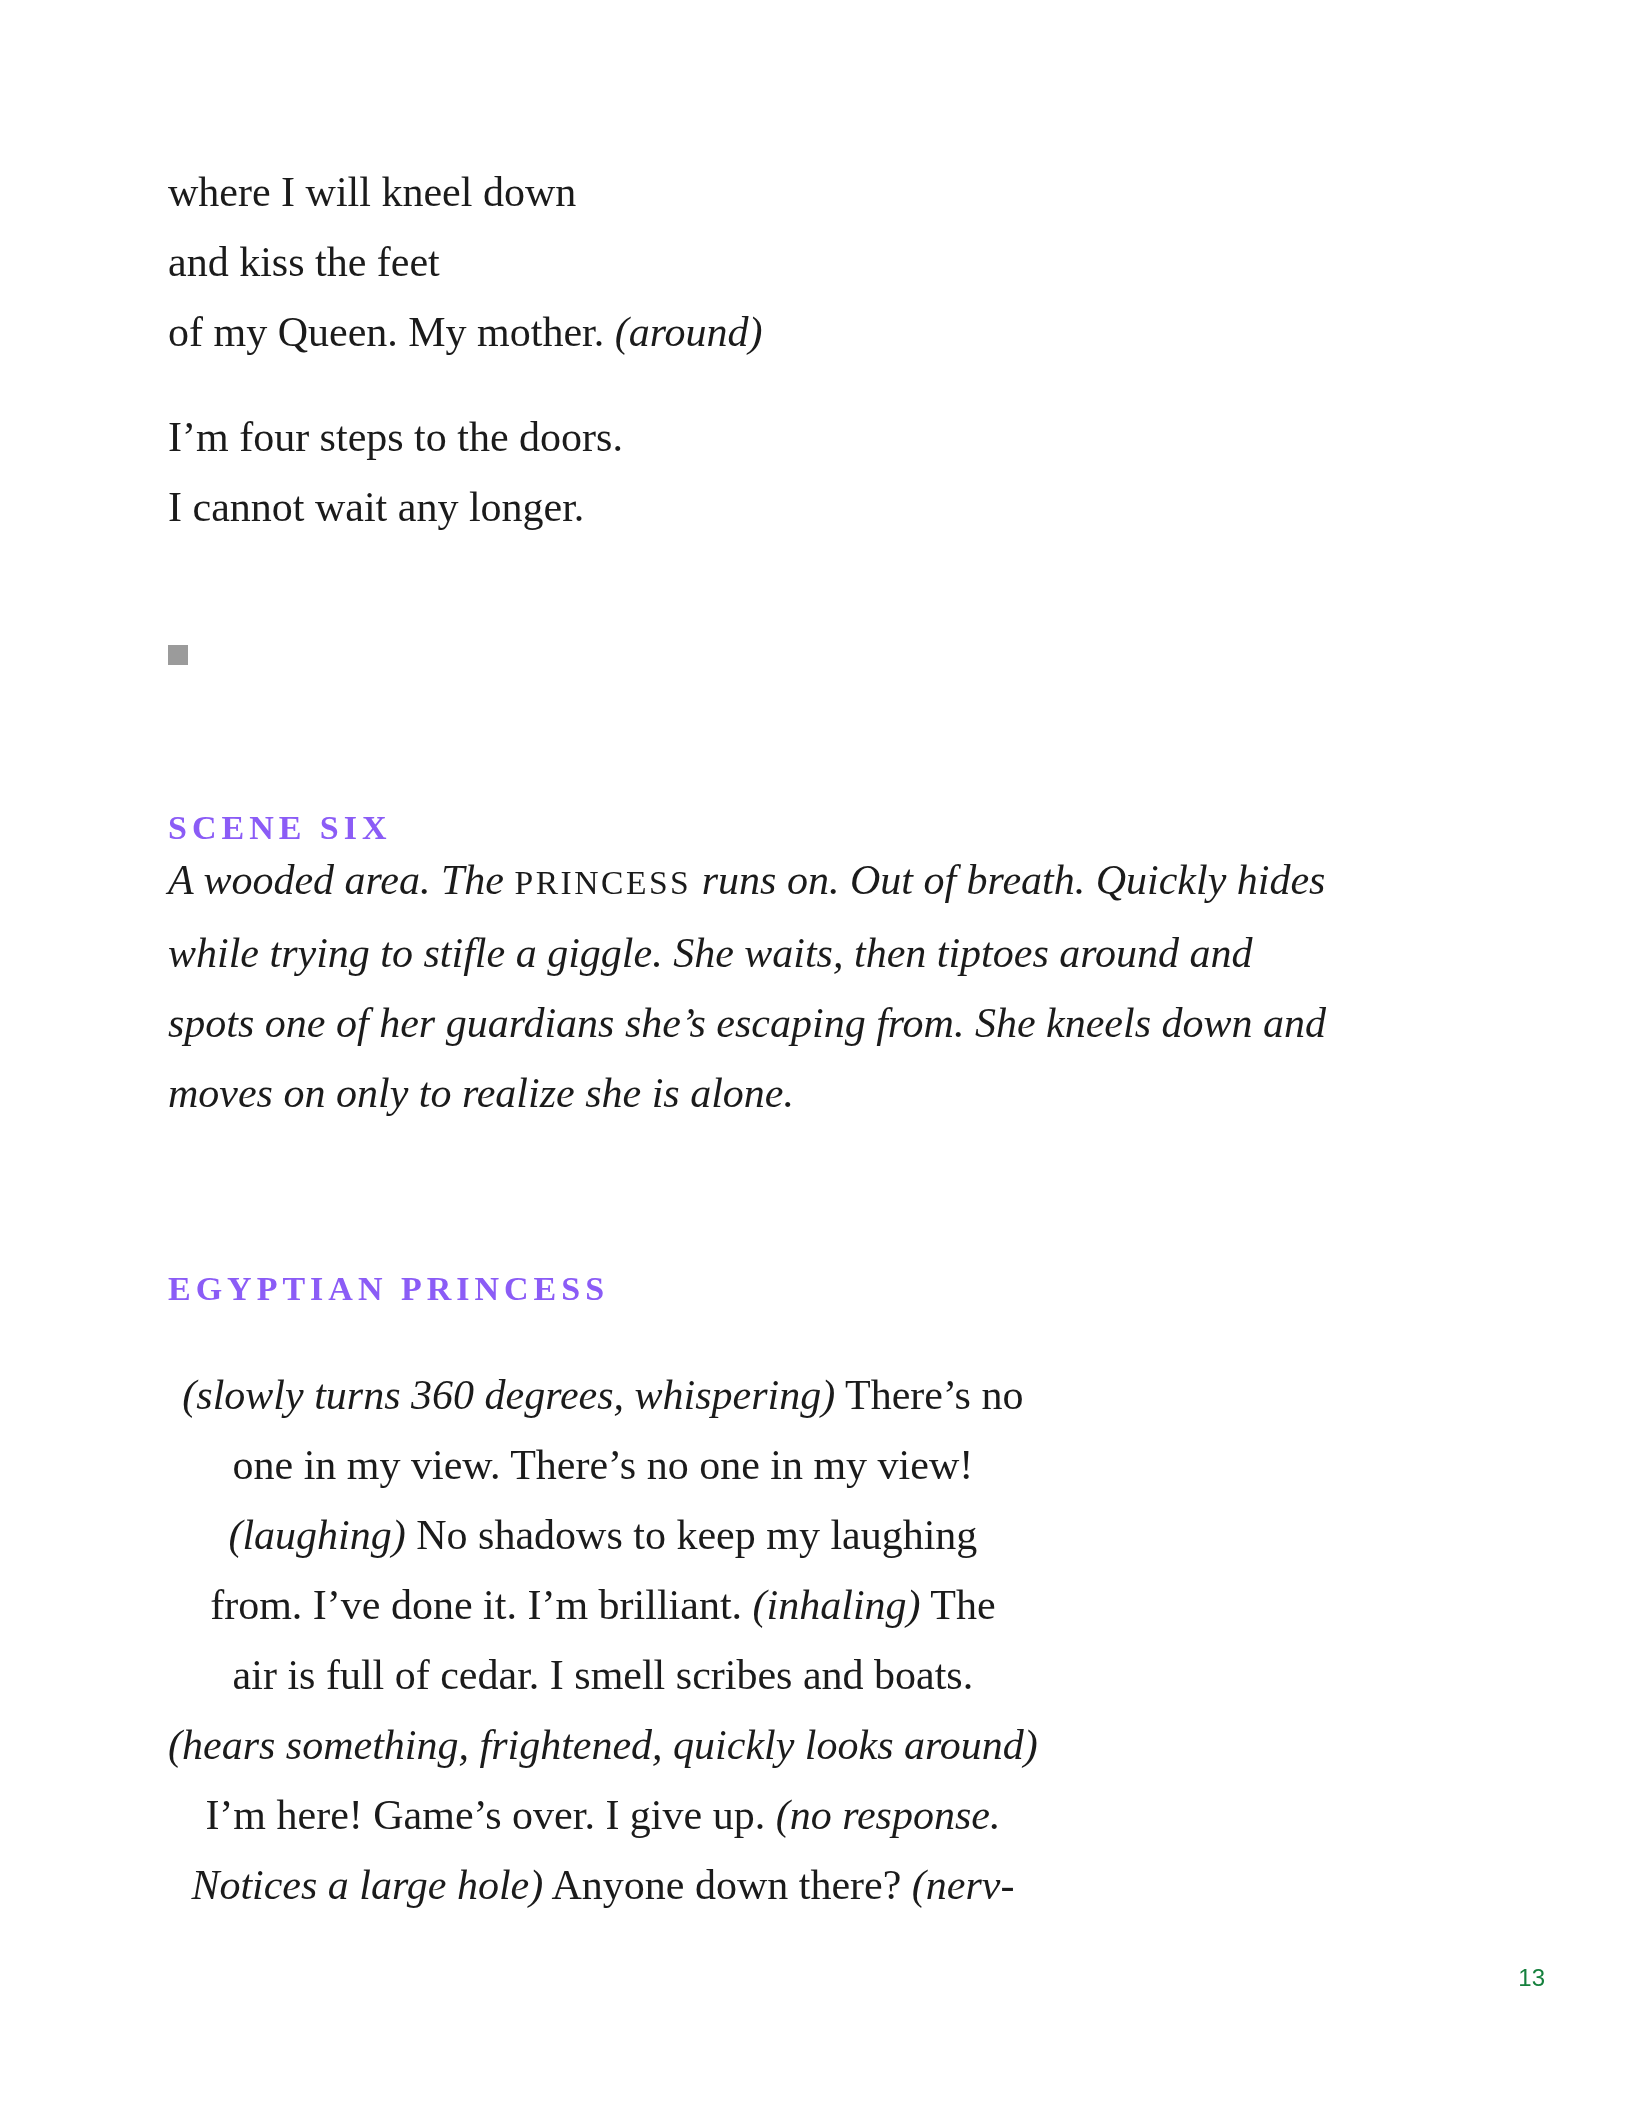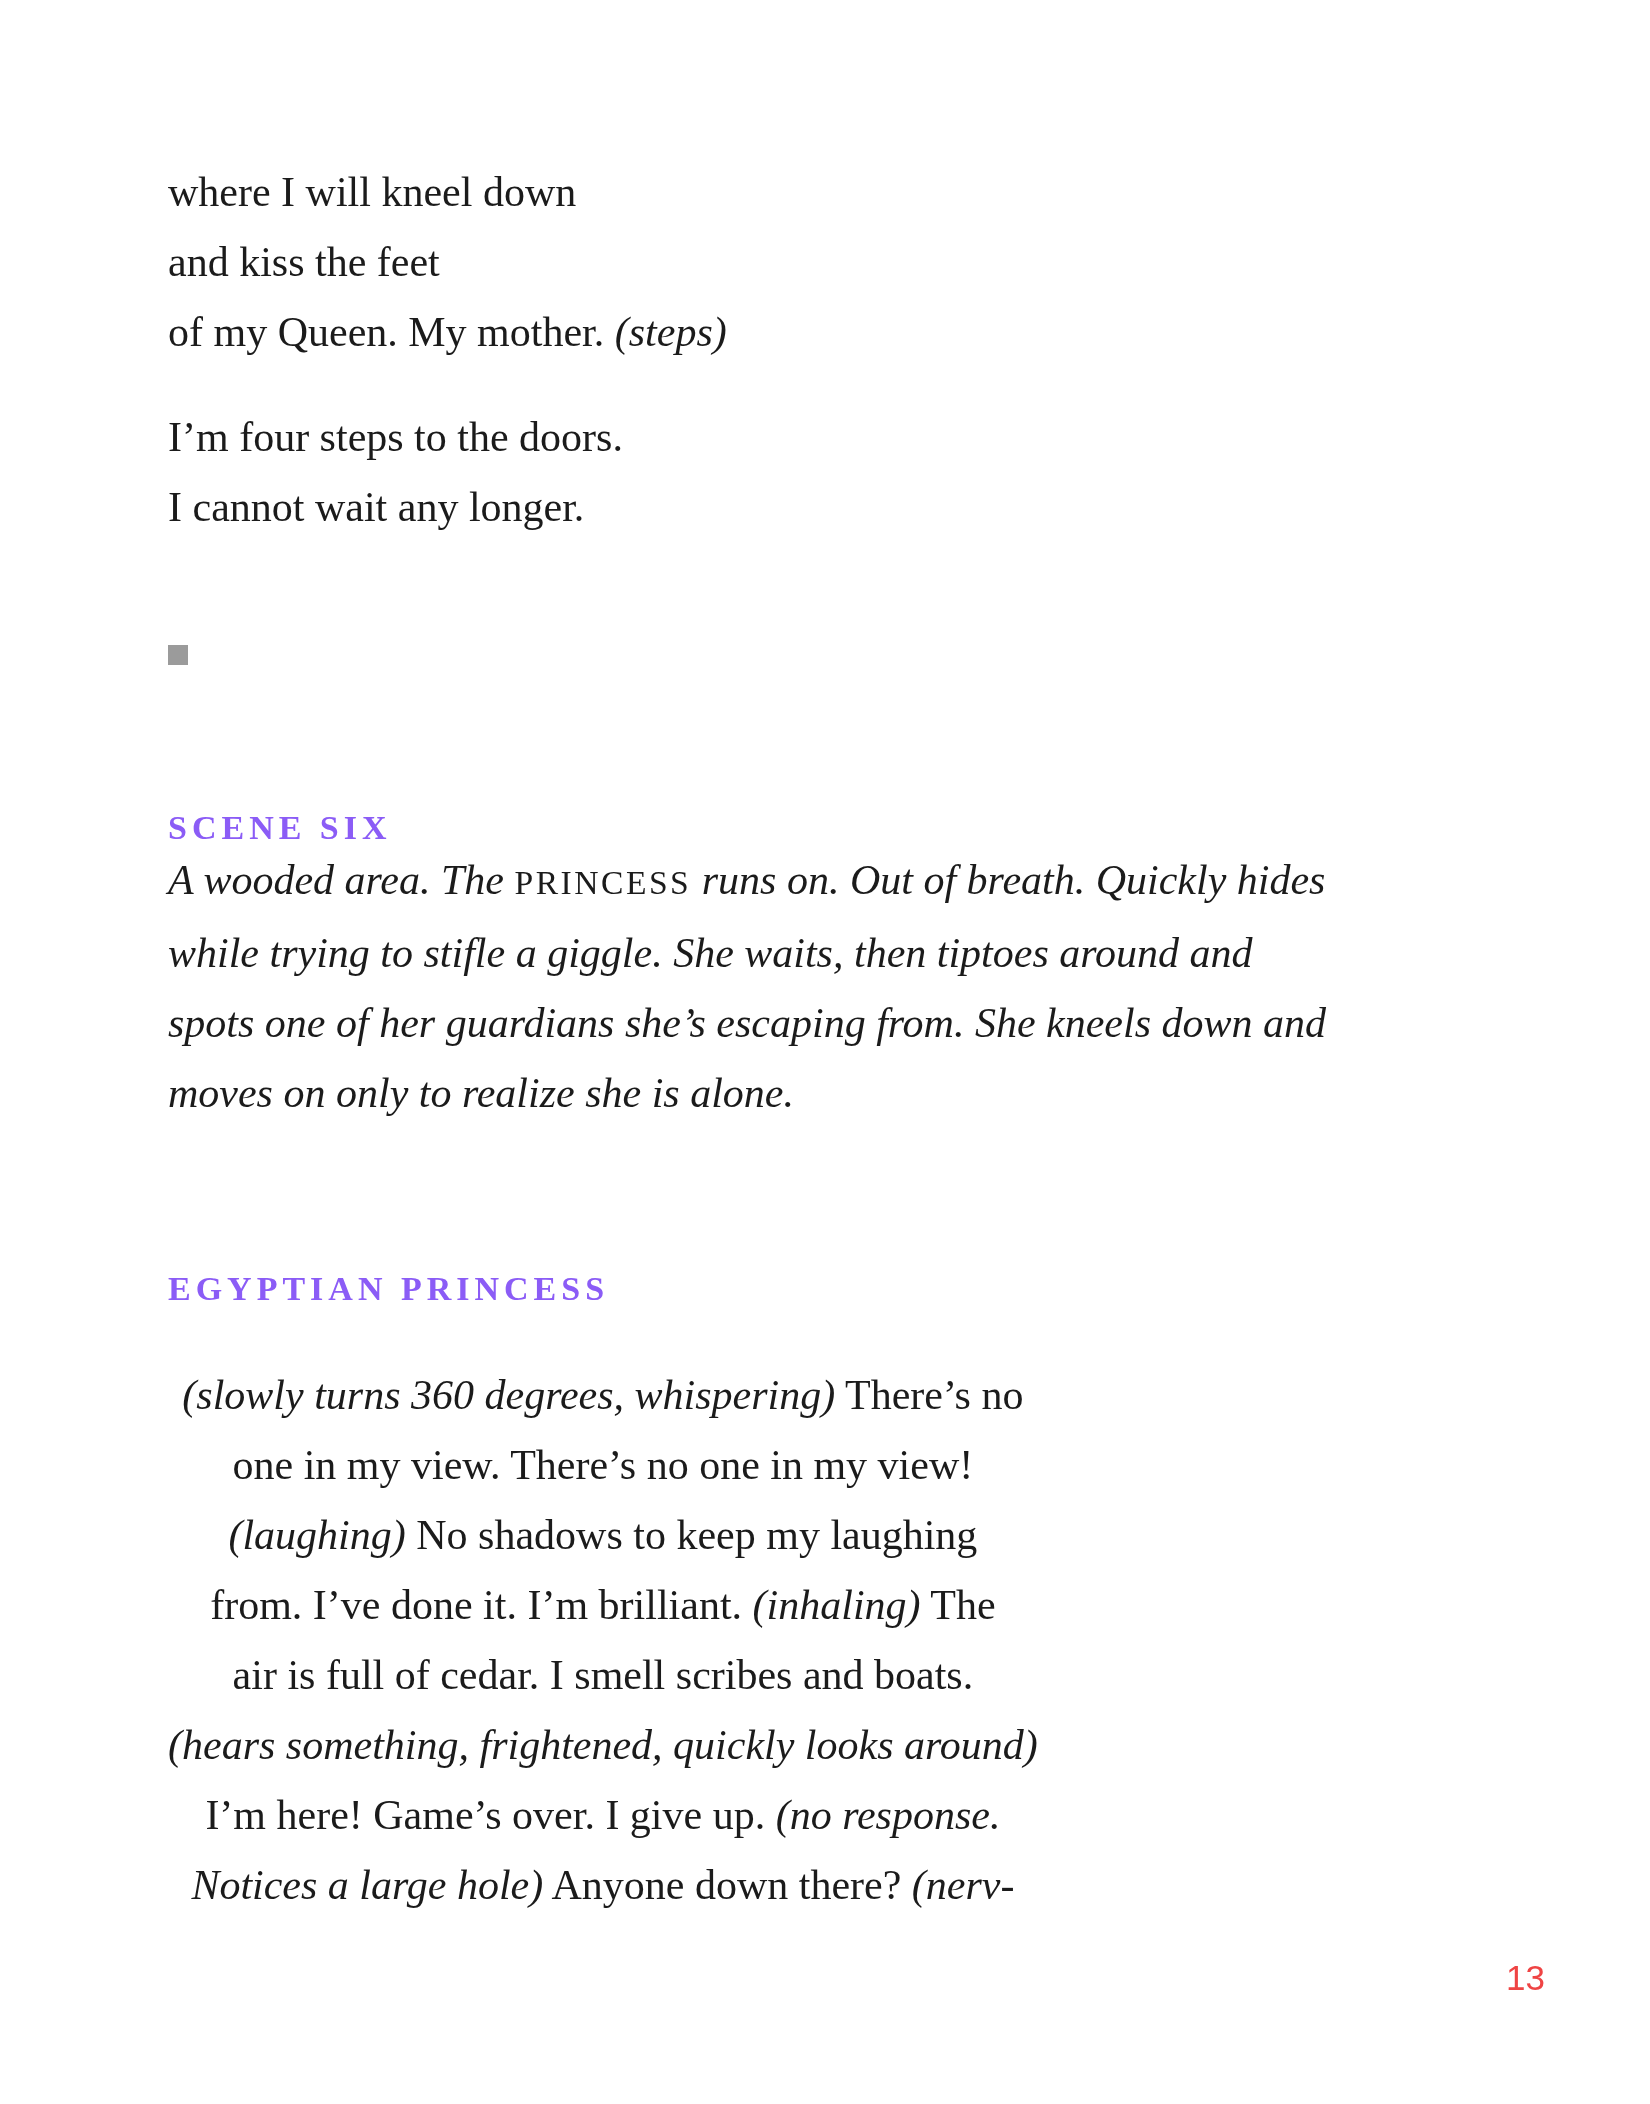--- a/index.html
+++ b/index.html
@@ -49,34 +49,34 @@
   }
   #scene-heading { top: 780px; }
   #stage-direction { top: 845px; }
   #character-heading { top: 1241px; }
   #speech { top: 1360px; text-align: center; }
   #page-number {
     position: absolute;
     top: 1958px;
     right: 105px;
     font-family: "Liberation Sans", "DejaVu Sans", sans-serif;
-    font-size: 35px;
+    font-size: 24px;
     line-height: 40px;
-    color: #ef4444;
+    color: #15803d;
   }
 </style>
 </head>
 <body>
 
 <main class="page">
 
   <section id="stanza1" class="block">
       <div class="line"><span class="seg-r">where I will kneel down</span></div>
       <div class="line"><span class="seg-r">and kiss the feet</span></div>
-      <div class="line"><span class="seg-r">of my Queen. My mother. </span><span class="seg-i">(steps)</span></div>
+      <div class="line"><span class="seg-r">of my Queen. My mother. </span><span class="seg-i">(around)</span></div>
     </section>
 
   <section id="stanza2" class="block">
       <div class="line"><span class="seg-r">I’m four steps to the doors.</span></div>
       <div class="line"><span class="seg-r">I cannot wait any longer.</span></div>
     </section>
 
   <div id="section-break"></div>
 
   <h2 id="scene-heading" class="heading">SCENE SIX</h2>

